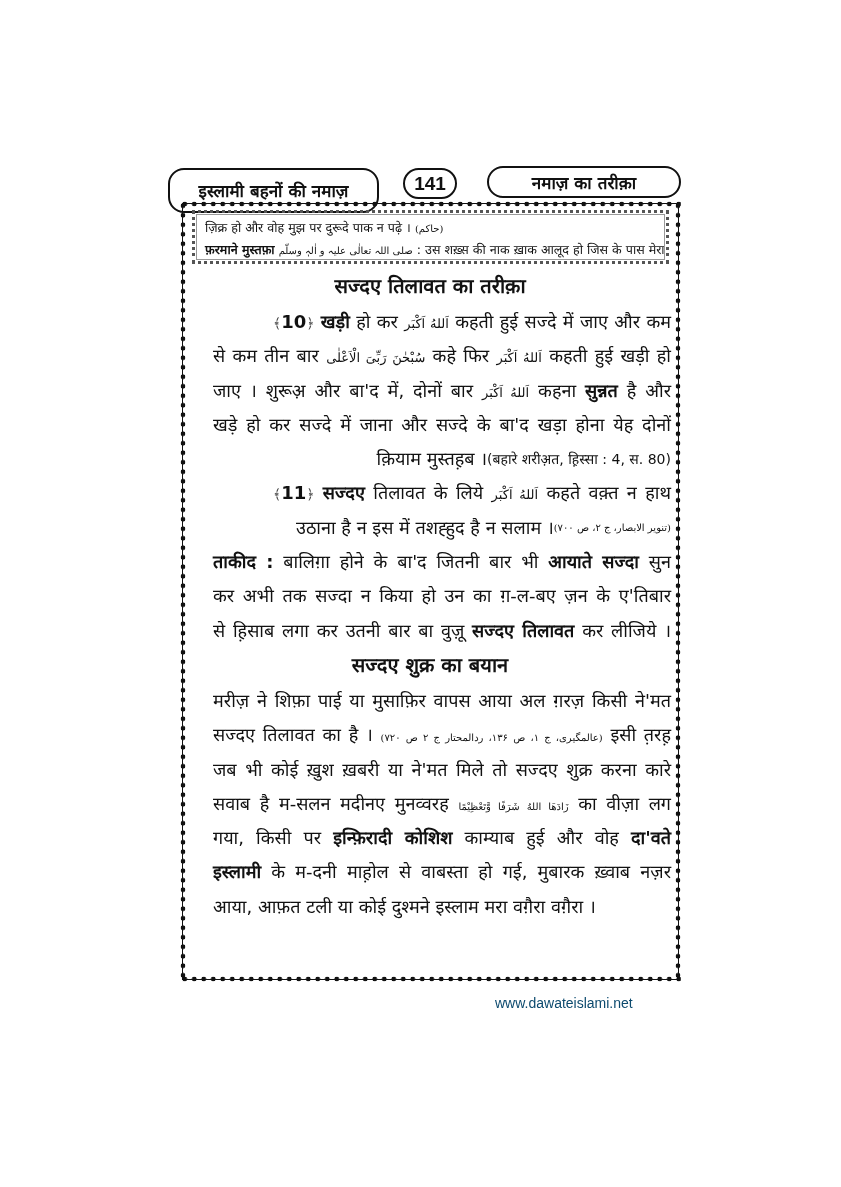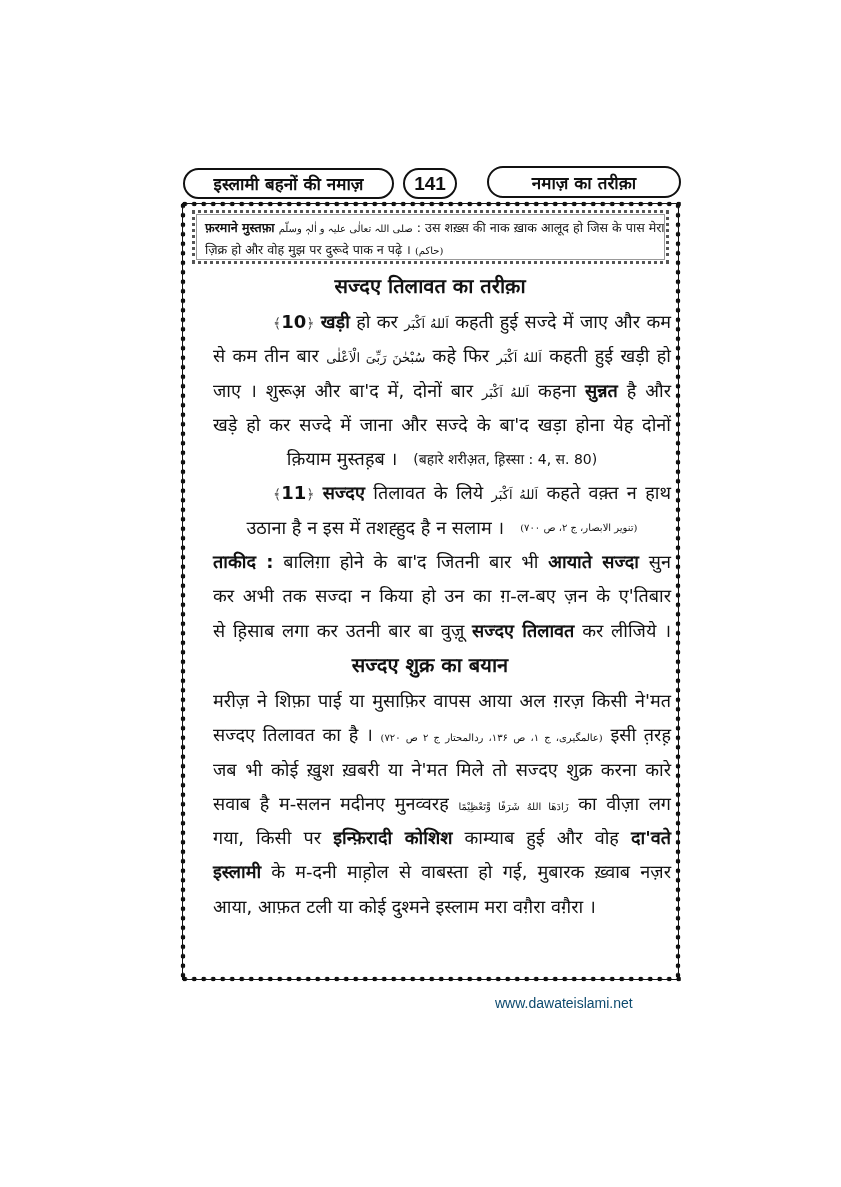--- a/index.html
+++ b/index.html
@@ -2,21 +2,21 @@
 <html><head>
 <meta charset="utf-8">
 <style>
   html, body { margin: 0; padding: 0; background: #ffffff; }
   body { width: 841px; height: 1187px; position: relative; overflow: hidden;
          font-family: "DejaVu Sans", "Liberation Sans", sans-serif; color: #111; }
 
   .pill { position: absolute; border: 2.5px solid #111; border-radius: 16px;
           display: flex; align-items: center; justify-content: center;
           font-size: 17px; font-weight: bold; box-sizing: border-box; background: #fff; }
-  .pill.left  { left: 183px; top: 168px; width: 211px; height: 31px; }
+  .pill.left  { left: 168px; top: 168px; width: 211px; height: 45px; }
   .pill.num   { left: 403px; top: 168px; width: 54px; height: 31px;
                 font-family: "Liberation Sans", sans-serif; font-size: 19px; }
   .pill.right { left: 487px; top: 166px; width: 194px; height: 32px; }
 
   .frame { position: absolute; left: 180px; top: 201px; width: 501px; height: 781px;
            box-sizing: border-box;
            background-image:
              radial-gradient(circle, #111 2.2px, transparent 2.6px),
              radial-gradient(circle, #111 2.2px, transparent 2.6px),
              radial-gradient(circle, #111 2.2px, transparent 2.6px),
@@ -39,21 +39,21 @@
   .line { font-size: 18px; height: 34.3px; line-height: 36px; white-space: nowrap;
           text-align: justify; text-align-last: justify; margin-left: 24px; }
   .line.indent { padding-left: 60px; }
   .line.last { text-align-last: left; }
   .b { font-weight: bold; }
   .ornate { font-size: 14px; color: #444; }
   .ref { font-size: 14px; }
   .ar-ref { font-family: "DejaVu Serif", serif; font-size: 10px; direction: rtl; unicode-bidi: embed; }
   .ar-in { font-family: "DejaVu Serif", serif; font-size: 13px; direction: rtl; unicode-bidi: embed; }
 
-  .split { display: flex; justify-content: center; gap: 16px; }
+  .split { display: flex; justify-content: flex-end; }
 
   .footer { position: absolute; left: 495px; top: 995px; font-family: "Liberation Sans", sans-serif;
             font-size: 14px; color: #0c4a6e; }
 </style>
 </head>
 <body>
 
 <div class="pill left">
   <span>इस्लामी बहनों की नमाज़</span>
 </div>
@@ -61,27 +61,27 @@
   <span>141</span>
 </div>
 <div class="pill right">
   <span>नमाज़ का तरीक़ा</span>
 </div>
 
 <div class="frame"></div>
 
 <div class="hadith">
   <div style="white-space:nowrap;">
+    <span>ज़िक्र हो और वोह मुझ पर दुरूदे पाक न पढ़े ।</span>
+    <span class="arabic">(حاکم)</span>
+  </div>
+  <div style="white-space:nowrap;">
     <span class="b">फ़रमाने मुस्तफ़ा</span>
     <span class="arabic">صلی اللہ تعالٰی علیہ و اٰلہٖ وسلّم</span>
     <span>: उस शख़्स की नाक ख़ाक आलूद हो जिस के पास मेरा</span>
-  </div>
-  <div style="white-space:nowrap;">
-    <span>ज़िक्र हो और वोह मुझ पर दुरूदे पाक न पढ़े ।</span>
-    <span class="arabic">(حاکم)</span>
   </div>
 </div>
 
 <div class="content">
 
   <div class="h">सज्दए तिलावत का तरीक़ा</div>
 
   <div class="line indent">
     <span class="ornate">﴾</span><span class="b">10</span><span class="ornate">﴿</span>
     <span class="b">खड़ी</span>

